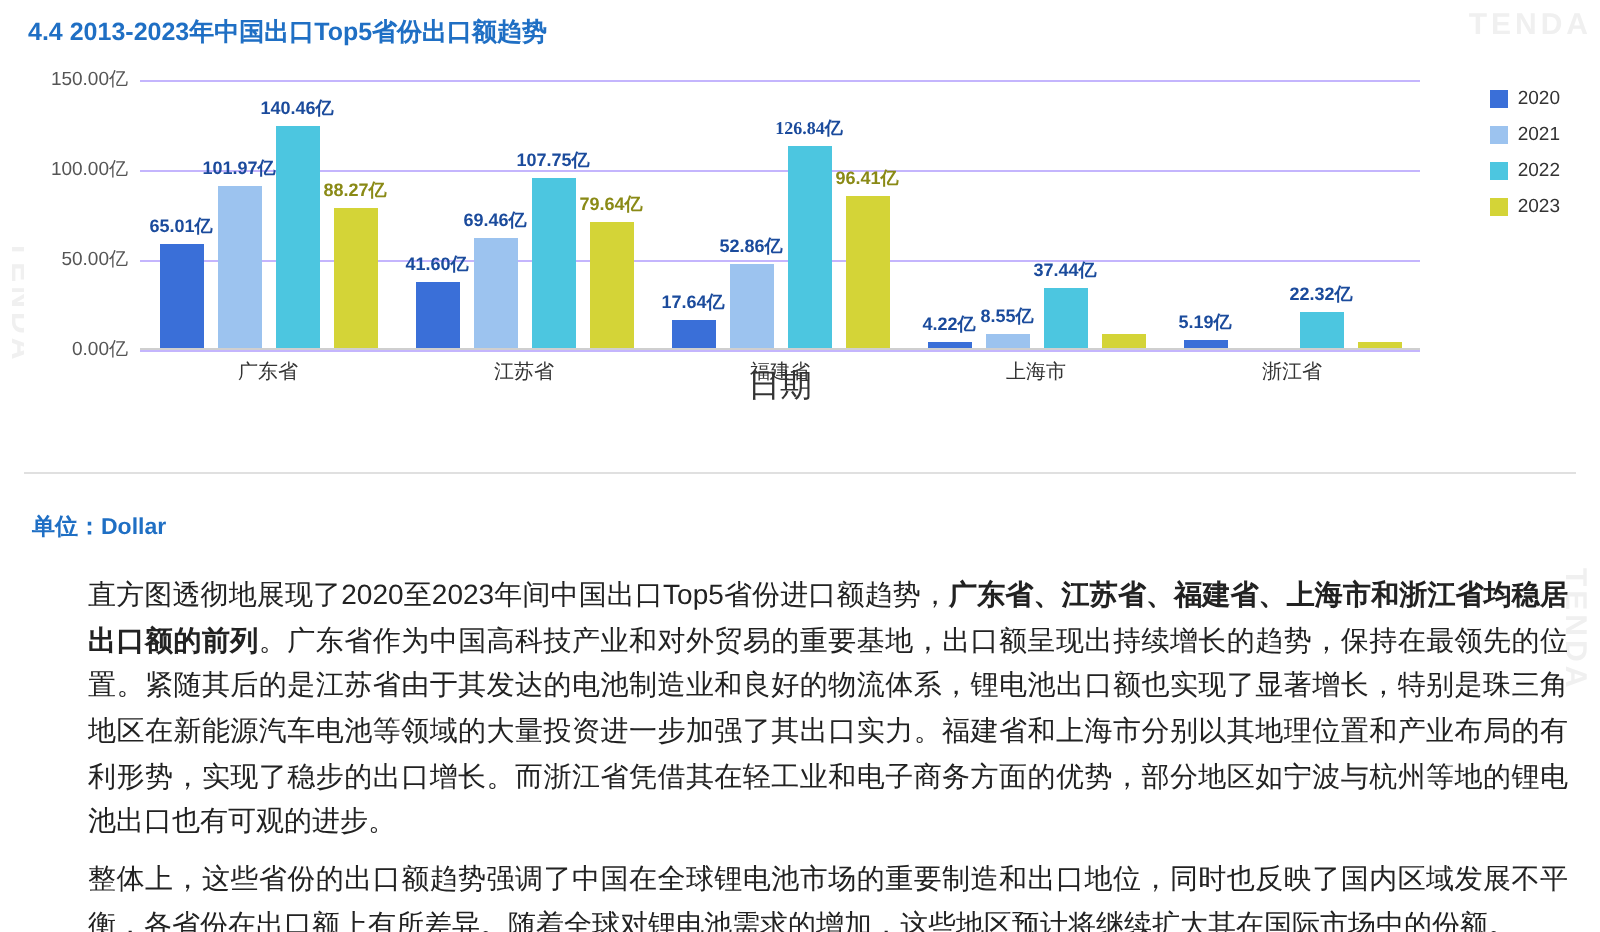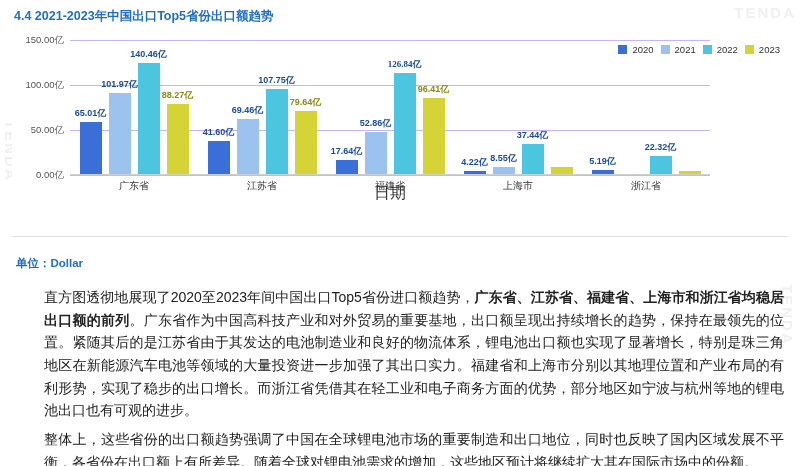--- a/index.html
+++ b/index.html
@@ -124,21 +124,21 @@
     text-align: center;
     font-size: 16px;
     color: #333;
   }
 
   
   .legend {
     position: absolute;
     right: 8px; top: 14px;
     display: flex;
-    flex-direction: row;
+    flex-direction: column;
     gap: 7px;
     justify-content: space-between;
   }
   .legend-item {
     display: flex;
     align-items: center;
     gap: 5px;
     font-size: 9.5px;
     color: #333;
   }
@@ -180,21 +180,21 @@
   .para p { margin: 0 0 6px 0; }
   .para b { font-weight: bold; }
 </style>
 </head>
 <body>
 
 <div class="wm wm1 vert">TENDA</div>
 <div class="wm wm2">TENDA</div>
 <div class="wm wm3 vert">TENDA</div>
 
-<div class="title">4.4 2021-2023年中国出口Top5省份出口额趋势</div>
+<div class="title">4.4 2013-2023年中国出口Top5省份出口额趋势</div>
 
 <div class="chart-card">
   <div class="plot" id="plot">
     <div class="axis-base"></div>
     <div class="x-title">日期</div>
   <div class="gridline" style="top: 135px;">
         <span class="axis-y-label">0.00亿</span>
       </div>
       <div class="gridline" style="top: 90px;">
         <span class="axis-y-label">50.00亿</span>

